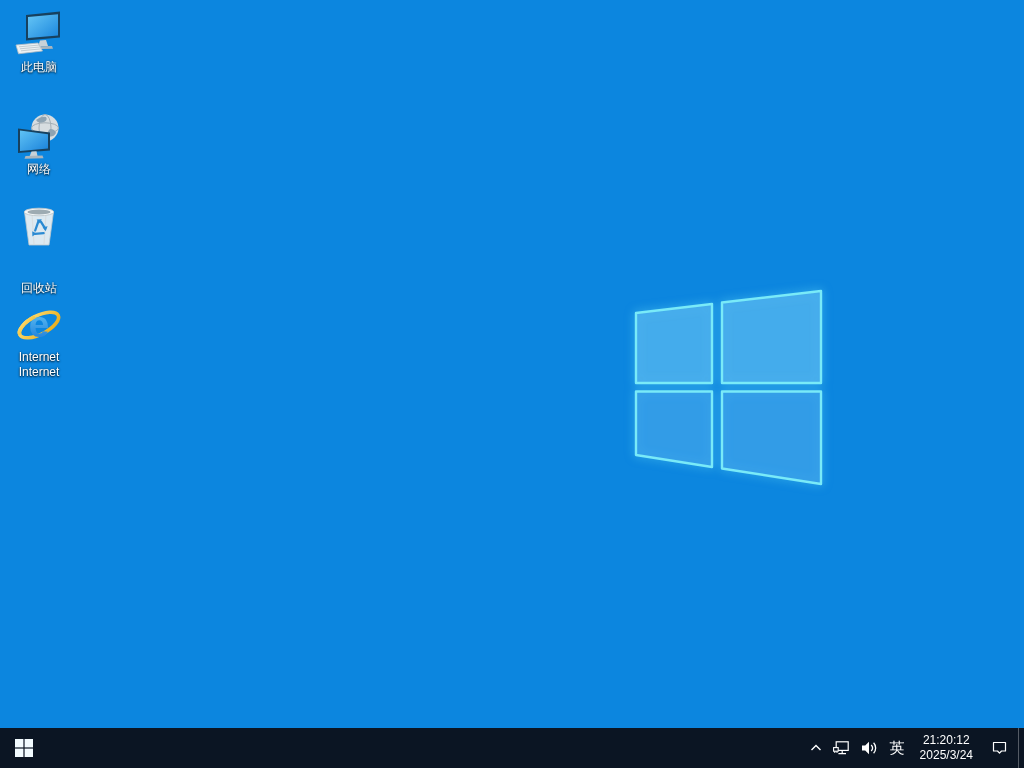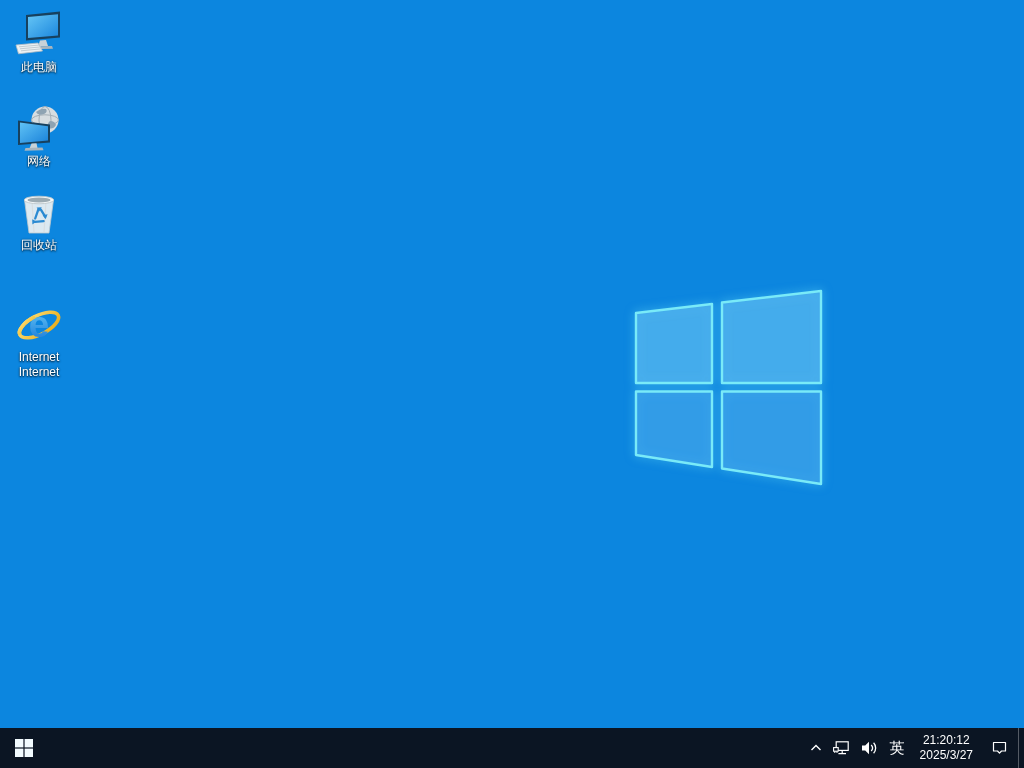--- a/index.html
+++ b/index.html
@@ -53,22 +53,22 @@
     display: flex; flex-direction: column; align-items: center;
     cursor: default;
   }
   .desktop-icon .glyph { width: 48px; height: 48px; }
   .desktop-icon .label {
     margin-top: 2px;
     font-size: 12px; line-height: 15px; color: #ffffff; text-align: center;
     text-shadow: 0 1px 2px rgba(0,0,0,0.85), 0 0 2px rgba(0,0,0,0.5);
   }
   #icon-this-pc   { top: 10px; }
-  #icon-network   { top: 104px; }
-  #icon-recycle   { top: 188px; }
+  #icon-network   { top: 112px; }
+  #icon-recycle   { top: 200px; gap: 31px; }
   #icon-ie        { top: 300px; }
   #icon-tools     { top: 404px; }
 
   
   .taskbar {
     position: absolute; left: 0; bottom: 0; width: 1024px; height: 40px;
     background: #0b1523;
     display: flex; align-items: stretch;
     color: #ffffff;
   }
@@ -236,21 +236,21 @@
         <path d="M12.6 2.8 A7.6 7.6 0 0 1 12.6 13.2" fill="none" stroke="#ffffff" stroke-width="1.3"></path>
       </svg>
     </div>
 
     <div class="tray-item ime">
       <span>英</span>
     </div>
 
     <div class="clock">
       <div>21:20:12</div>
-      <div>2025/3/27</div>
+      <div>2025/3/24</div>
     </div>
 
     <div class="tray-item action-center">
       <svg width="17" height="16" viewBox="0 0 17 16">
         <path d="M2.5 2.5 H14.5 V11 H10.5 L8.5 13.2 L6.5 11 H2.5 Z" fill="none" stroke="#ffffff" stroke-width="1.2" stroke-linejoin="round"></path>
       </svg>
     </div>
 
     <div class="show-desktop"></div>
   </div>

